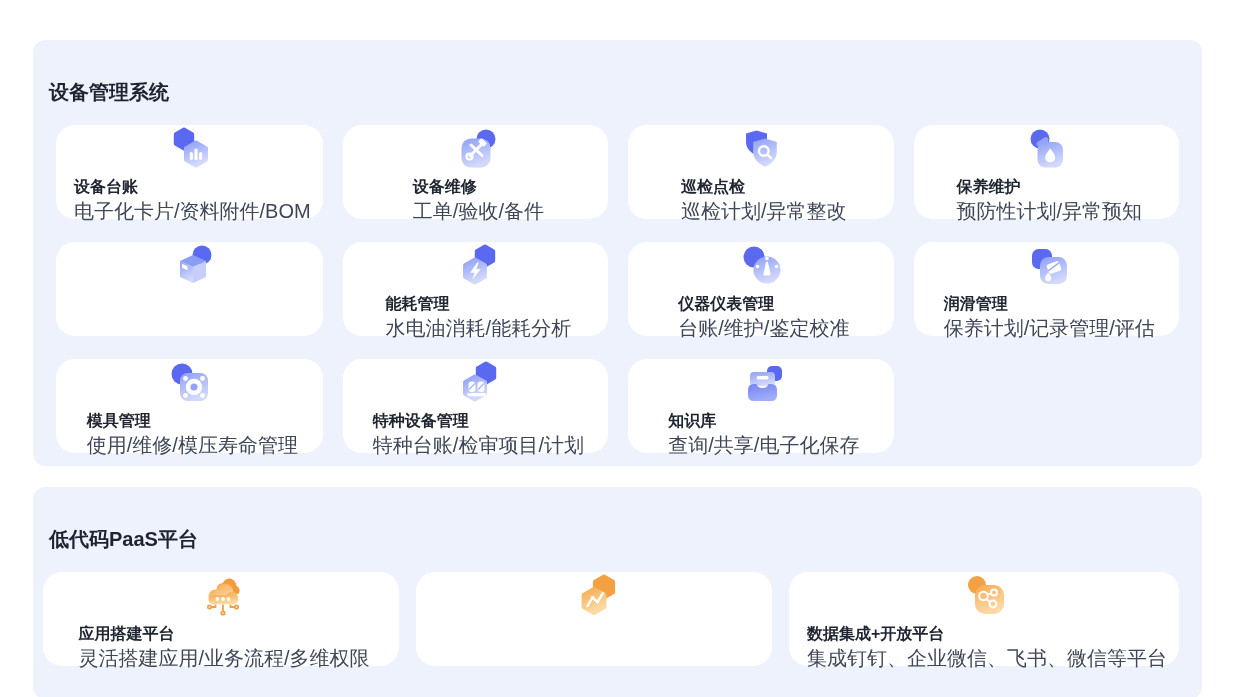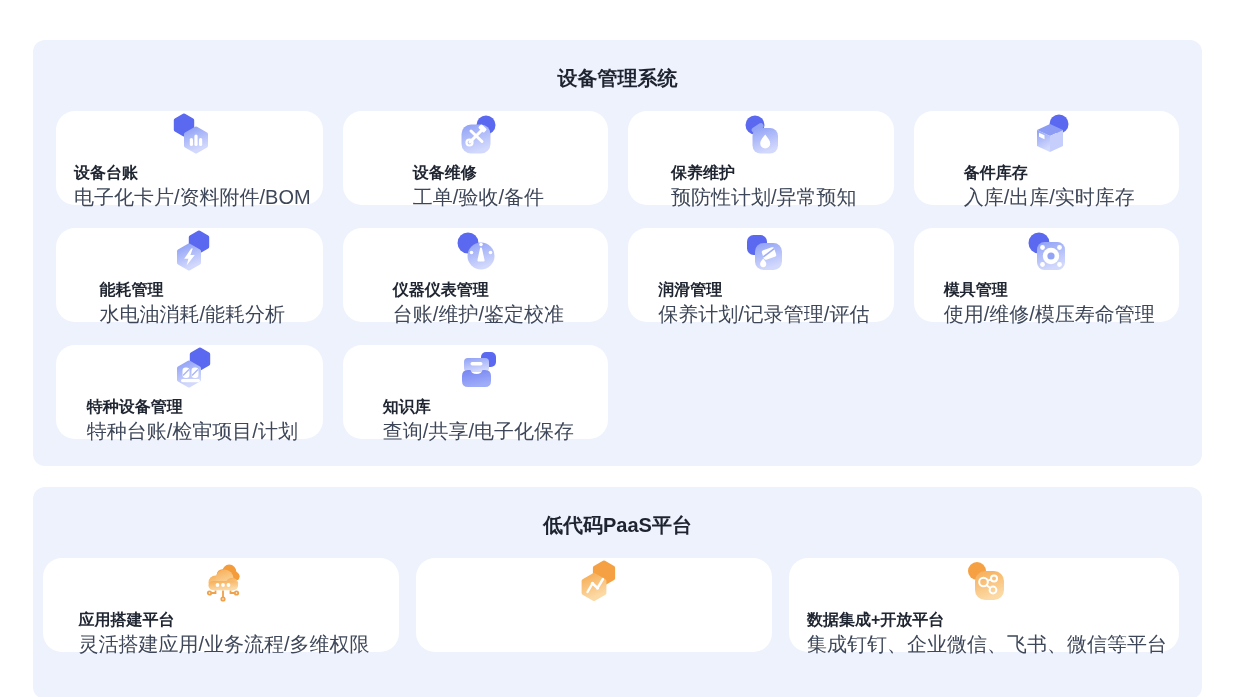--- a/index.html
+++ b/index.html
@@ -8,21 +8,21 @@
     font-family:"Liberation Sans","DejaVu Sans",sans-serif;
     position:relative;overflow:hidden;
   }
   .panel{
     position:absolute;left:33px;width:1169px;
     background:#eef2fc;border-radius:12px;box-sizing:border-box;
   }
   .panel-top{top:40px;height:426px;}
   .panel-bottom{top:487px;height:212px;}
   .panel-title{
-    margin:2px;padding-top:22px;text-align:center;
+    margin:16px;padding-top:22px;text-align:left;
     font-size:20px;line-height:28px;font-weight:700;color:#1d2330;
   }
   .grid{
     display:grid;margin:19px 23px 0;column-gap:20px;row-gap:23px;
     grid-auto-rows:94px;
   }
   .grid-4{grid-template-columns:repeat(4,1fr);}
   .grid-3{grid-template-columns:repeat(3,1fr);column-gap:17px;margin-left:10px;}
   .card{
     background:#ffffff;border-radius:19px;
@@ -84,20 +84,40 @@
           </span>
     <span class="card-text">
       <span class="card-title">设备维修</span>
       <span class="card-subtitle">工单/验收/备件</span>
     </span>
   </div>
         <div class="card">
     <span class="card-icon">
             <svg viewBox="0 0 48 48" width="48" height="48" xmlns="http://www.w3.org/2000/svg">
               <defs>
+                <linearGradient id="g-0-2" x1="0" y1="0" x2="0.35" y2="1">
+                  <stop offset="0" stop-color="#8fa0f6"></stop>
+                  <stop offset="1" stop-color="#d2d9fc"></stop>
+                </linearGradient>
+              </defs>
+              <path d="M16.5 5.5 L27 8.6 V17 C27 23.2 22.7 27.6 16.5 30.5 C10.3 27.6 6 23.2 6 17 V8.6 Z" fill="#5a69f0"></path>
+     <path d="M25 13.5 L36.8 17 V26.5 C36.8 33.6 31.9 38.6 25 41.8 C18.1 38.6 13.2 33.6 13.2 26.5 V17 Z" fill="url(#g-0-2)"></path>
+     <circle cx="23.8" cy="26" r="4.8" fill="none" stroke="#fff" stroke-width="2.4"></circle>
+     <path d="M27.4 29.6 L31 33.2" stroke="#fff" stroke-width="2.4" stroke-linecap="round"></path>
+            </svg>
+          </span>
+    <span class="card-text">
+      <span class="card-title">巡检点检</span>
+      <span class="card-subtitle">巡检计划/异常整改</span>
+    </span>
+  </div>
+        <div class="card">
+    <span class="card-icon">
+            <svg viewBox="0 0 48 48" width="48" height="48" xmlns="http://www.w3.org/2000/svg">
+              <defs>
                 <linearGradient id="g-0-3" x1="0" y1="0" x2="0.35" y2="1">
                   <stop offset="0" stop-color="#8fa0f6"></stop>
                   <stop offset="1" stop-color="#d2d9fc"></stop>
                 </linearGradient>
               </defs>
               <circle cx="15" cy="14" r="9.5" fill="#5a69f0"></circle>
      <rect x="11" y="14.5" width="13" height="5.5" rx="2.7" fill="#93a3f6" transform="rotate(-32 17 17)"></rect>
      <rect x="12.5" y="17" width="25.5" height="25.5" rx="8" fill="url(#g-0-3)"></rect>
      <path d="M25.2 23.5c3 4 5 6.2 5 8.9a5 5 0 1 1-10 0c0-2.7 2-4.9 5-8.9z" fill="#fff"></path>
             </svg>
@@ -116,24 +136,20 @@
                   <stop offset="1" stop-color="#d2d9fc"></stop>
                 </linearGradient>
               </defs>
               <circle cx="34" cy="13" r="9.5" fill="#5a69f0"></circle>
      <polygon points="12,19 25,13 38,19 25,25" fill="#8c9cf5"></polygon>
      <polygon points="12,19 25,25 25,41 12,35" fill="url(#g-0-4)"></polygon>
      <polygon points="38,19 38,35 25,41 25,25" fill="#c6cffb"></polygon>
      <polygon points="14,21.7 19.5,24.3 19.5,28.3 14,25.7" fill="#fff"></polygon>
             </svg>
           </span>
-    <span class="card-text">
-      <span class="card-title">备件库存</span>
-      <span class="card-subtitle">入库/出库/实时库存</span>
-    </span>
   </div>
         <div class="card">
     <span class="card-icon">
             <svg viewBox="0 0 48 48" width="48" height="48" xmlns="http://www.w3.org/2000/svg">
               <defs>
                 <linearGradient id="g-0-5" x1="0" y1="0" x2="0.35" y2="1">
                   <stop offset="0" stop-color="#8fa0f6"></stop>
                   <stop offset="1" stop-color="#d2d9fc"></stop>
                 </linearGradient>
               </defs>

